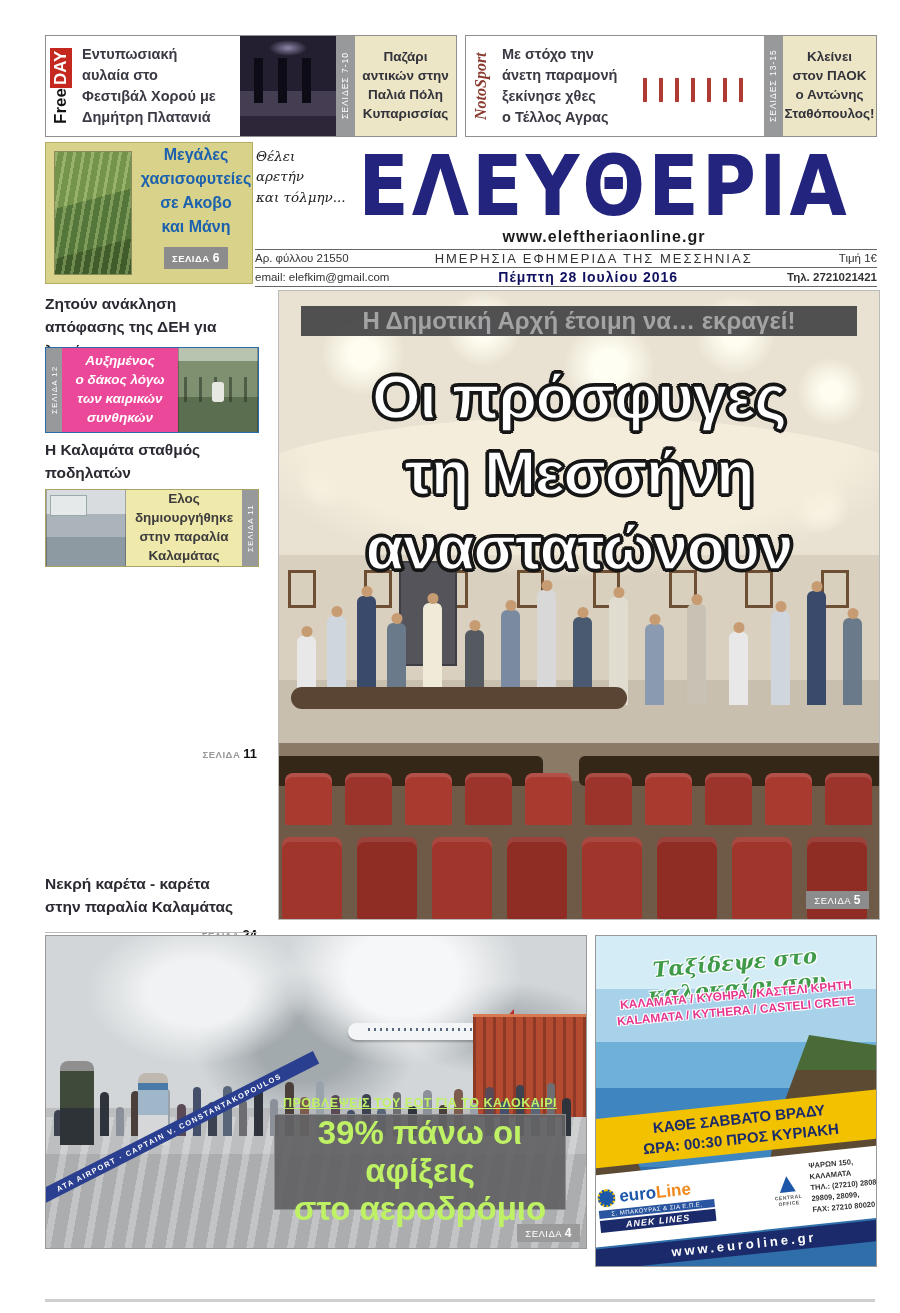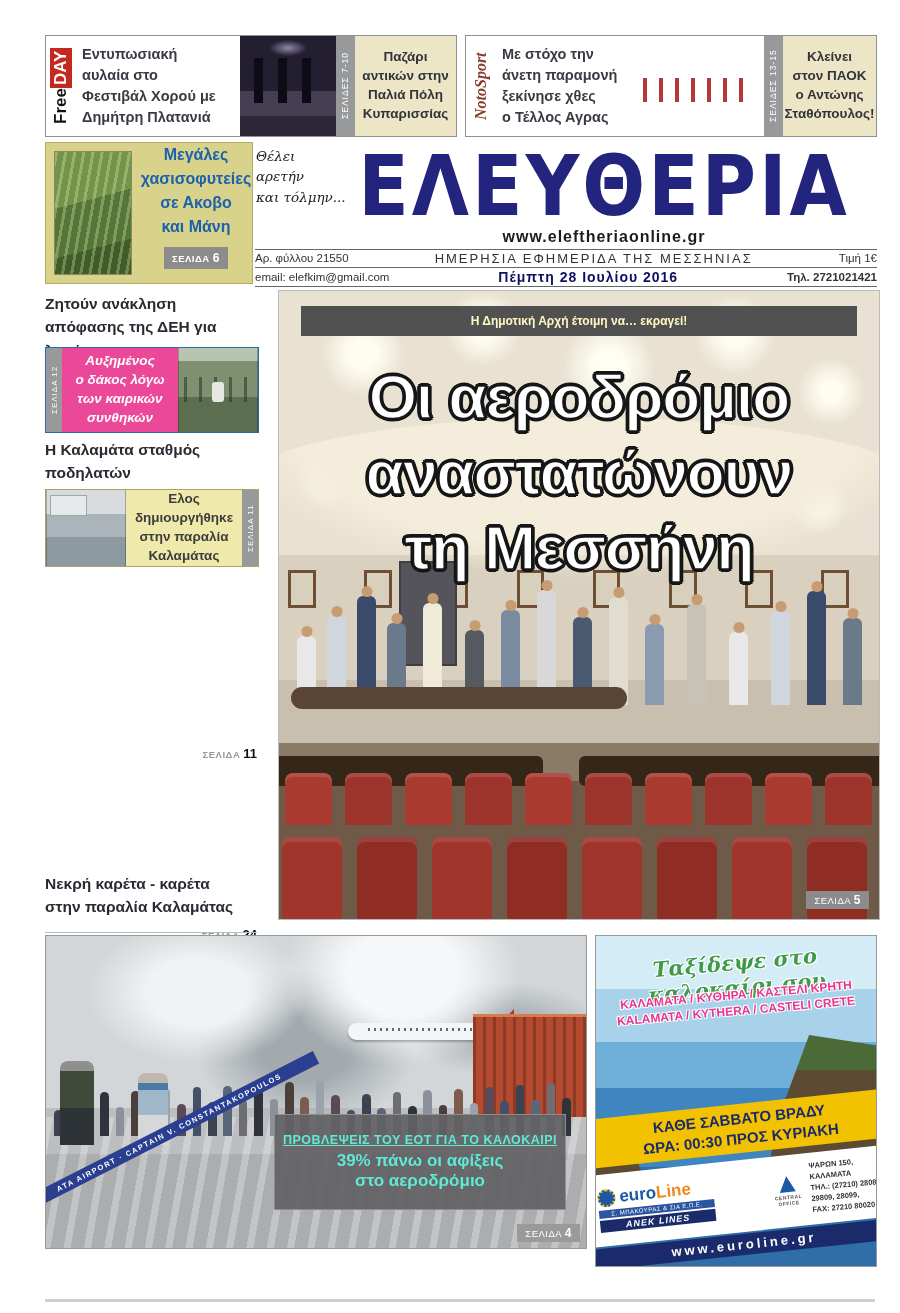--- a/index.html
+++ b/index.html
@@ -106,21 +106,21 @@
       background:radial-gradient(ellipse at 50% 0%,#f4eddc 0 55%,transparent 70%);}
   .council-door{position:absolute;left:20%;top:43%;width:9%;height:16%;background:#54545a;border:2px solid #3e3e44;}
   .desk-mid{position:absolute;left:2%;top:63%;width:56%;height:22px;background:#5a4433;border-radius:12px;}
   .desk-front-l{position:absolute;left:-2%;top:74%;width:46%;height:30px;background:#352718;border-radius:6px;}
   .desk-front-r{position:absolute;left:50%;top:74%;width:54%;height:30px;background:#352718;border-radius:6px;}
   .person{position:absolute;border-radius:6px 6px 0 0;}
   .person::before{content:'';position:absolute;top:-10px;left:50%;transform:translateX(-50%);
       width:11px;height:11px;border-radius:50%;background:#c79c72;}
   .chair{position:absolute;bottom:0;border-radius:8px 8px 2px 2px;}
   .kicker{position:absolute;left:22px;right:22px;top:15px;height:30px;background:rgba(72,72,74,.95);
-      color:#fef9c3;font-weight:700;font-size:12px;display:flex;align-items:center;justify-content:center;}
+      color:#a3a3a3;font-weight:700;font-size:24px;display:flex;align-items:center;justify-content:center;}
   .headline{position:absolute;left:0;right:0;top:68px;text-align:center;color:#fff;
       font-weight:800;font-size:62px;line-height:1.22;letter-spacing:-1px;
       -webkit-text-stroke:1.5px #161616;
       text-shadow:2px 2px 0 #161616,-2px 2px 0 #161616,2px -2px 0 #161616,-2px -2px 0 #161616,
                   0 3px 0 #161616,0 -3px 0 #161616,3px 0 0 #161616,-3px 0 0 #161616;}
   .main-photo .badge{position:absolute;right:10px;bottom:10px;}
 
   
   .airport{position:absolute;left:45px;top:935px;width:540px;height:312px;border:1px solid #999;overflow:hidden;
       background:
@@ -144,23 +144,23 @@
   #airport-crowd{position:absolute;left:0;right:0;top:46%;height:18%;}
   .cfig{position:absolute;bottom:0;border-radius:5px 5px 0 0;}
   .fg-man{position:absolute;left:2.5%;top:40%;width:34px;height:27%;border-radius:8px 8px 0 0;
       background:linear-gradient(180deg,#8f8f8f 0 12%,#3f4a3a 12% 56%,#2e3338 56%);}
   .fg-woman{position:absolute;left:17%;top:44%;width:30px;height:23%;border-radius:8px 8px 0 0;
       background:linear-gradient(180deg,#bfb8ae 0 14%,#4a7aa8 14% 24%,#9fb7c8 24% 58%,#d5d7d9 58%);}
   .ribbon{position:absolute;left:-24px;bottom:34px;width:330px;height:14px;background:#2a3f8f;
       transform:rotate(-27deg);transform-origin:left center;display:flex;align-items:center;justify-content:center;
       color:#fff;font-size:7.5px;letter-spacing:1.5px;font-weight:700;}
   .caption{position:absolute;left:228px;top:178px;width:290px;height:94px;background:rgba(98,98,100,.93);
-      border:1px solid #8d8d8f;display:flex;flex-direction:column;align-items:center;justify-content:center;color:#5eead4;}
+      border:1px solid #8d8d8f;display:flex;flex-direction:column;align-items:center;justify-content:center;color:#bef264;}
   .caption .ck{font-size:12.5px;font-weight:700;text-decoration:underline;letter-spacing:.5px;margin-bottom:4px;}
-  .caption .ch{font-size:17px;font-weight:800;text-align:center;line-height:1.15;}
+  .caption .ch{font-size:33px;font-weight:800;text-align:center;line-height:1.15;}
   .airport .badge{position:absolute;right:6px;bottom:6px;background:#9a9a9a;}
 
   
   .ad{position:absolute;left:595px;top:935px;width:280px;height:330px;border:1px solid #999;overflow:hidden;
       background:linear-gradient(180deg,#d4ecf6 0 16%,#a8d2ea 16% 32%,#6fb0d8 32% 46%,#3f86c0 46% 70%,#2f6ea8 70%);}
   .rock-r{position:absolute;right:-6%;top:30%;width:46%;height:48%;background:linear-gradient(180deg,#4a6a38 0 22%,#5c4a33 22%);
       clip-path:polygon(35% 0,100% 8%,100% 100%,0 100%,10% 55%);}
   .rock-l{position:absolute;left:-8%;top:58%;width:30%;height:26%;background:#5c4a33;
       clip-path:polygon(0 30%,60% 0,100% 100%,0 100%);}
   .beach{position:absolute;left:22%;top:72%;width:34%;height:10%;border-radius:50%;background:#efe8d6;opacity:.9;}
@@ -350,23 +350,23 @@
         <div class="chair" style="left: 13%; width: 10%; height: 100%; background: rgb(143, 45, 37); box-shadow: rgba(255, 255, 255, 0.1) 0px 5px 0px inset;"></div>
         <div class="chair" style="left: 25.5%; width: 10%; height: 100%; background: rgb(160, 53, 44); box-shadow: rgba(255, 255, 255, 0.1) 0px 5px 0px inset;"></div>
         <div class="chair" style="left: 38%; width: 10%; height: 100%; background: rgb(143, 45, 37); box-shadow: rgba(255, 255, 255, 0.1) 0px 5px 0px inset;"></div>
         <div class="chair" style="left: 50.5%; width: 10%; height: 100%; background: rgb(160, 53, 44); box-shadow: rgba(255, 255, 255, 0.1) 0px 5px 0px inset;"></div>
         <div class="chair" style="left: 63%; width: 10%; height: 100%; background: rgb(143, 45, 37); box-shadow: rgba(255, 255, 255, 0.1) 0px 5px 0px inset;"></div>
         <div class="chair" style="left: 75.5%; width: 10%; height: 100%; background: rgb(160, 53, 44); box-shadow: rgba(255, 255, 255, 0.1) 0px 5px 0px inset;"></div>
         <div class="chair" style="left: 88%; width: 10%; height: 100%; background: rgb(143, 45, 37); box-shadow: rgba(255, 255, 255, 0.1) 0px 5px 0px inset;"></div>
       </div>
     <div class="kicker">Η Δημοτική Αρχή έτοιμη να… εκραγεί!</div>
     <div class="headline">
-      <div>Οι αεροδρόμιο</div>
+      <div>Οι πρόσφυγες</div>
+      <div>τη Μεσσήνη</div>
       <div>αναστατώνουν</div>
-      <div>τη Μεσσήνη</div>
     </div>
     <span class="badge"><span>ΣΕΛΙΔΑ</span> <b>5</b></span>
   </div>
 
   <div class="airport">
     <div class="tarmac-streaks"></div>
     <div class="plane"></div>
     <div class="fence"></div>
     <div id="airport-crowd">
         <div class="cfig" style="left: 1.5%; width: 1.6%; height: 45%; background: rgb(60, 66, 80);"></div>

